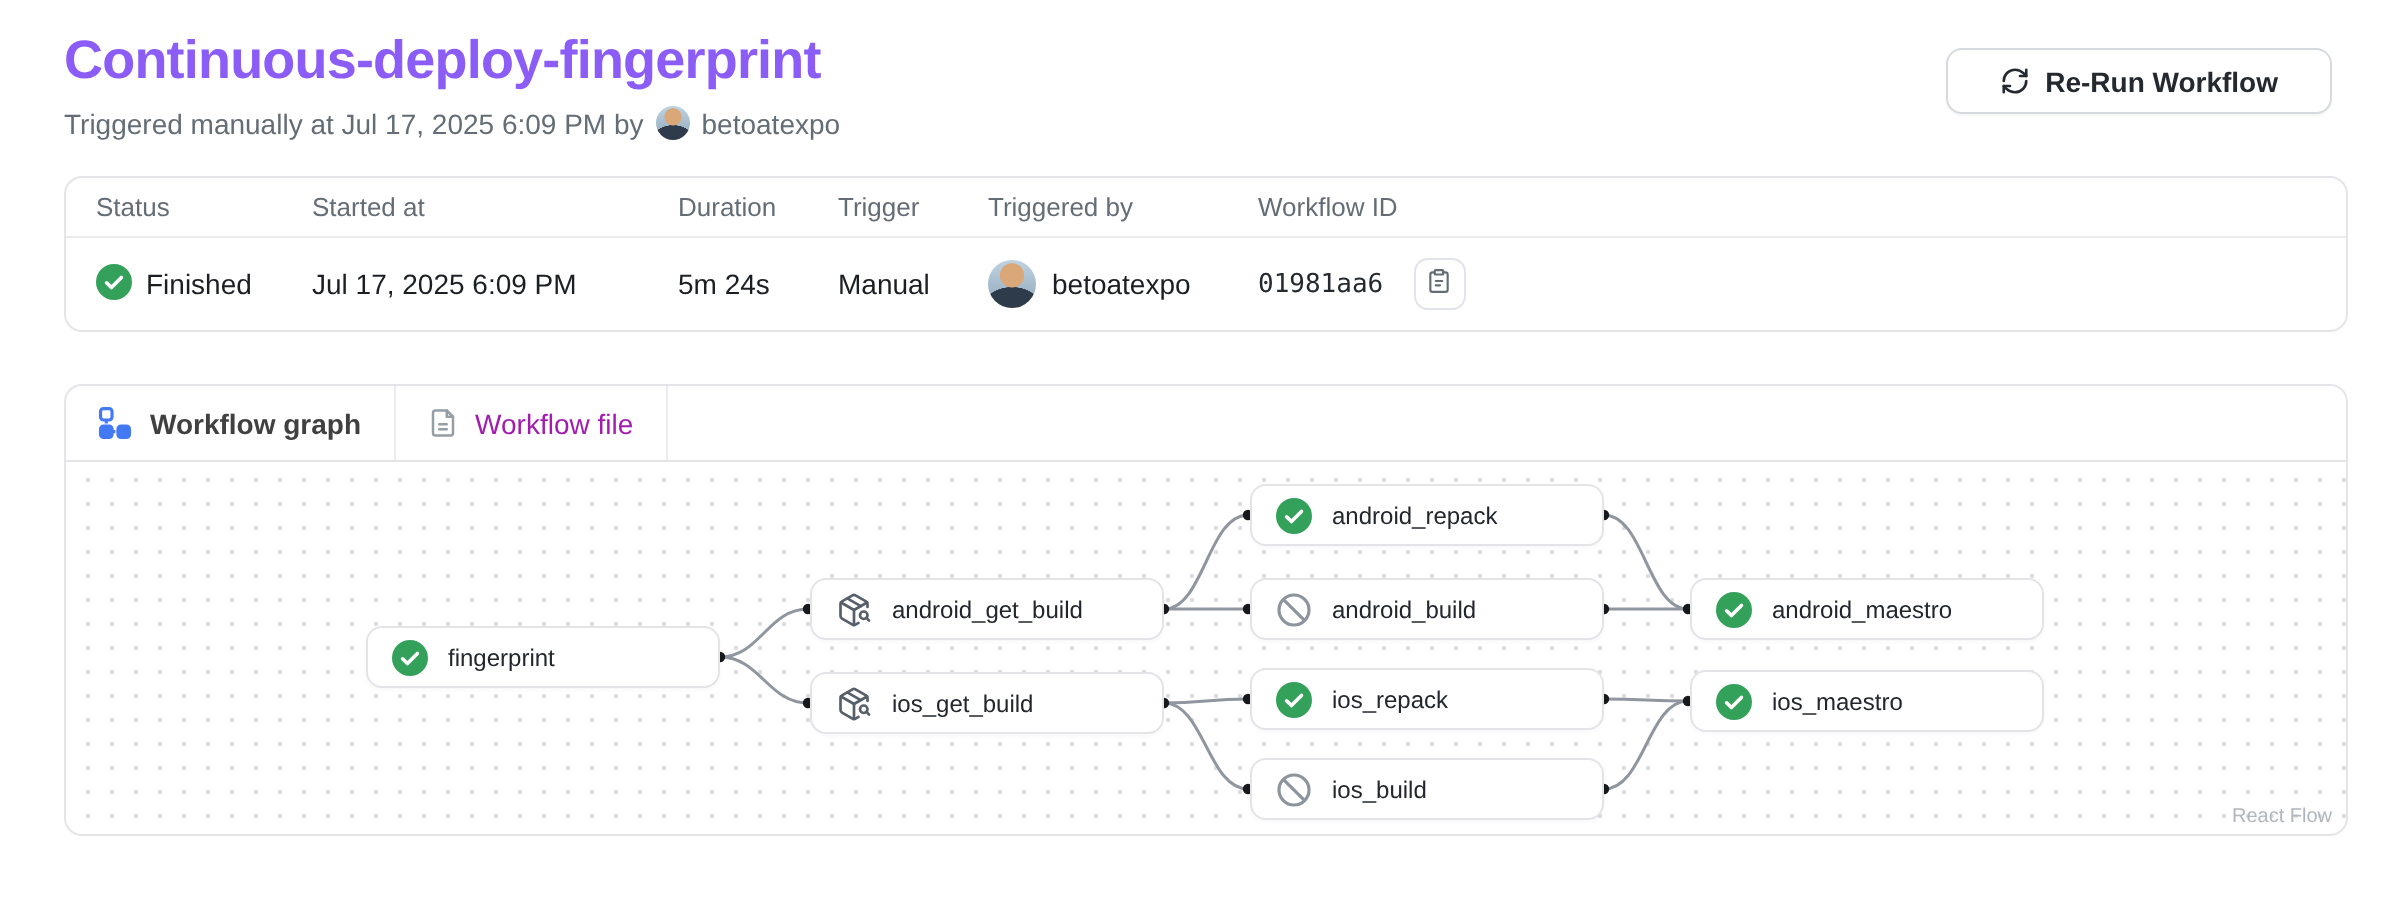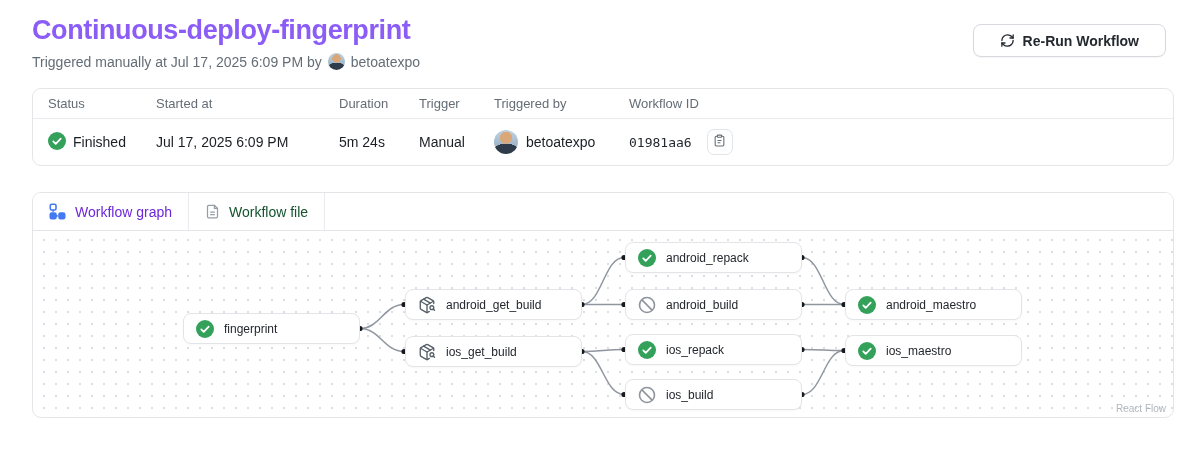--- a/index.html
+++ b/index.html
@@ -39,22 +39,22 @@
               justify-content:center; background:#fff; border:1px solid #e1e4e8;
               border-radius:7px; cursor:pointer; }
 
   
   .graph-card { position:absolute; left:32px; right:26px; top:192px; height:226px;
                 border:1px solid #e3e5e8; border-radius:9px; background:#fff; overflow:hidden;
                 display:flex; flex-direction:column; }
   .tabbar { height:38px; flex:0 0 38px; display:flex; border-bottom:1px solid #e3e5e8; background:#fff; }
   .tab { display:flex; align-items:center; gap:9px; padding:0 16px;
          border-right:1px solid #e9ebed; font-size:14px; cursor:pointer; }
-  .tab.active { color:#6d28d9; font-weight:400; }
-  .tab.inactive { color:#14532d; font-weight:400; }
+  .tab.active { color:#404040; font-weight:700; }
+  .tab.inactive { color:#a21caf; font-weight:400; }
   .tab svg { display:block; }
   .canvas { position:relative; flex:1;
             background-image:radial-gradient(circle, #dcdee1 1px, rgba(0,0,0,0) 1.2px);
             background-size:12px 12px; background-position:5px 3px; }
   .canvas > svg.edges { position:absolute; left:0; top:0; }
   .gnode { position:absolute; width:177px; height:31px; background:#fff;
            border:1px solid #e2e4e8; border-radius:8px; display:flex; align-items:center;
            padding-left:12px; gap:10px; font-size:12px; color:#23272d; cursor:grab;
            box-shadow:0 1px 2px rgba(0,0,0,0.03); }
   .gnode .nicon { width:18px; height:18px; flex:0 0 18px; }

